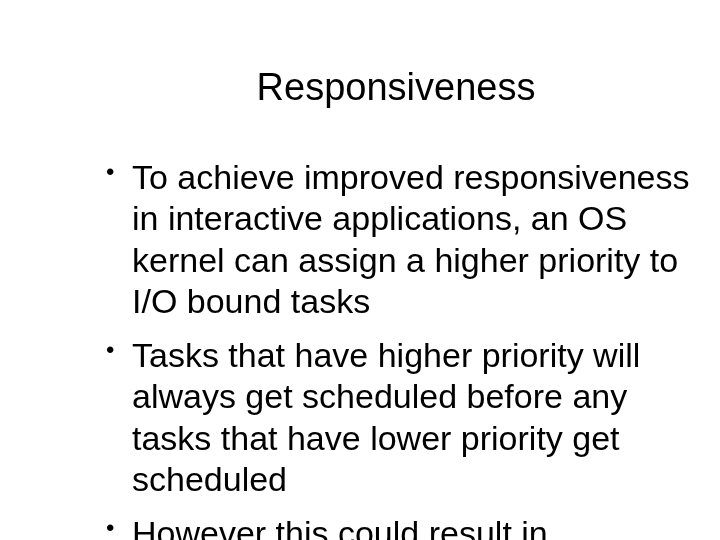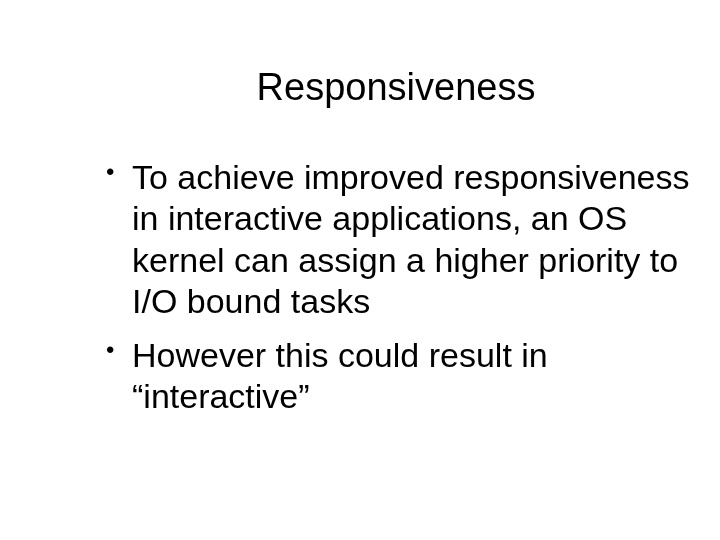--- a/index.html
+++ b/index.html
@@ -46,15 +46,16 @@
       font-size: 24px;
     }
   </style>
 </head>
 <body>
 
 <div class="slide">
   <h1 class="title">Responsiveness</h1>
   <ul class="bullets">
     <li>To achieve improved responsiveness in interactive applications, an OS kernel can assign a higher priority to I/O bound tasks</li>
+    <li>Tasks that have higher priority will always get scheduled before any tasks that have lower priority get scheduled</li>
     <li>However this could result in “interactive”</li>
   </ul>
 </div>
 
 </body></html>

